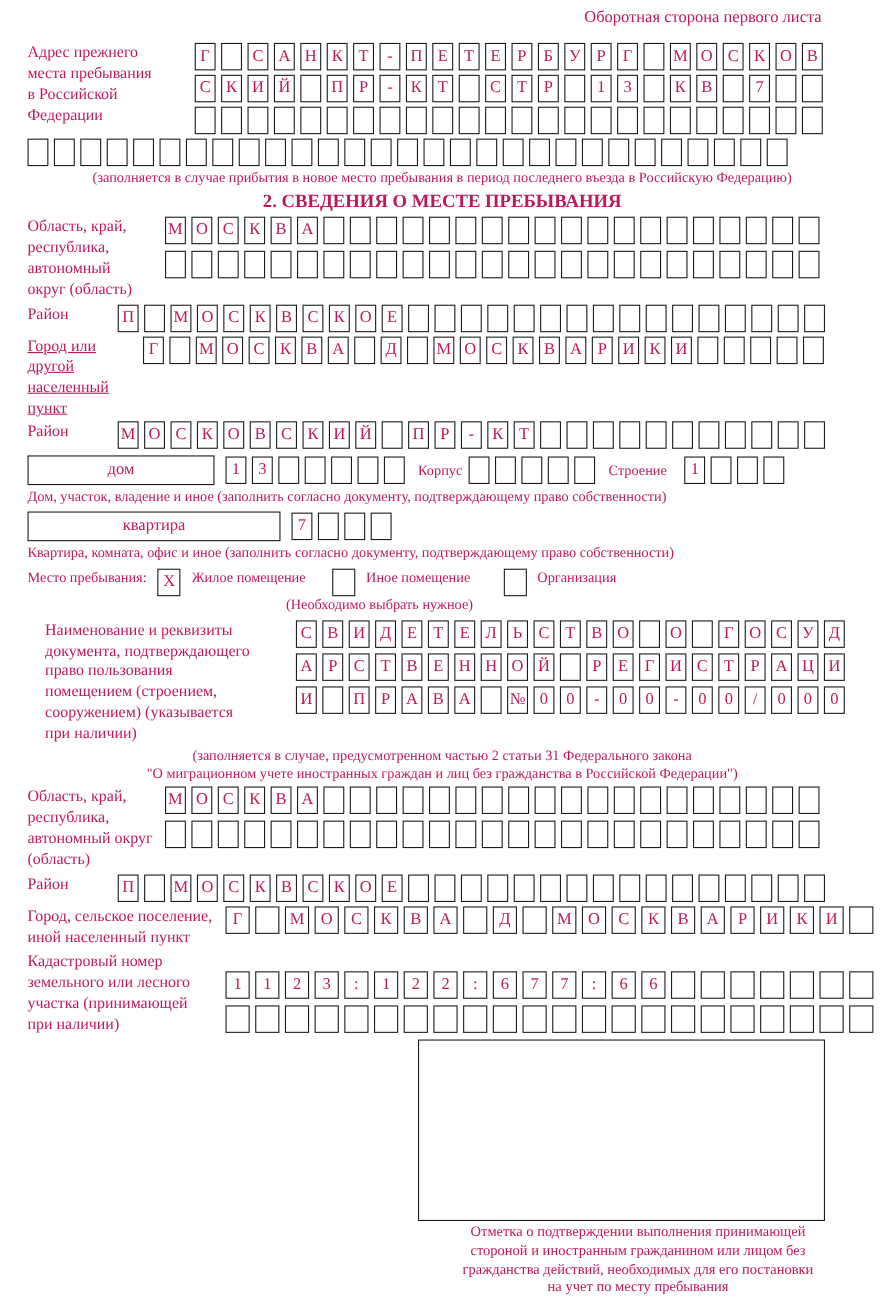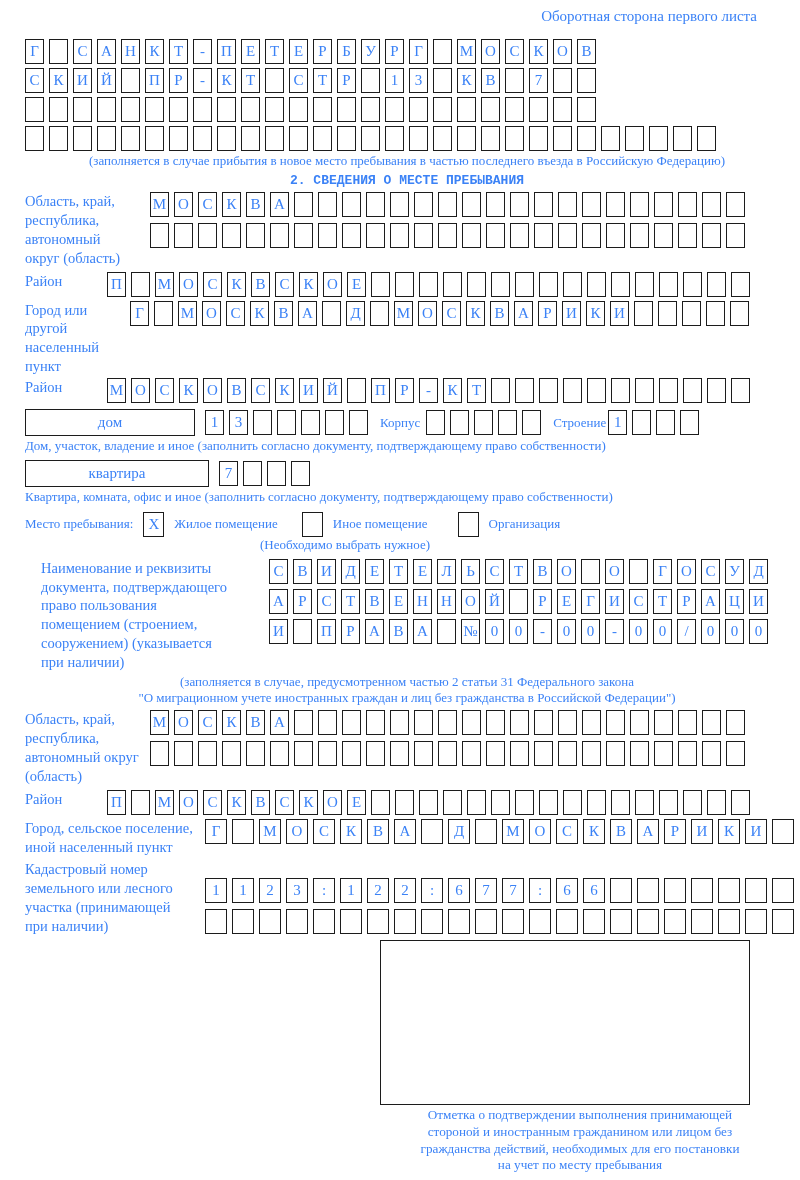--- a/index.html
+++ b/index.html
@@ -1,38 +1,38 @@
 <!DOCTYPE html>
 <html><head>
 <meta charset="utf-8">
 <style>
   html,body{margin:0;padding:0;background:#fff;}
   .page{
     position:relative;
     width:800px;height:1180px;
     box-sizing:border-box;
-    padding:8px 11px 0 25px;
+    padding:8px 21px 0 25px;
     font-family:"Liberation Serif","DejaVu Serif",serif;
-    color:#3b82f6;
+    color:#be185d;
     overflow:hidden;
   }
   .hdr-note{text-align:right;font-size:15px;padding-right:32px;}
   .fieldrow{display:flex;align-items:flex-start;}
   .label{font-size:14.5px;line-height:1.3;white-space:pre-line;flex-shrink:0;}
   .cellcol{display:flex;flex-direction:column;gap:4px;}
   .cellrow{display:flex;gap:5px;}
   .cell{
     width:19px;height:25px;box-sizing:border-box;
     border:1.6px solid #1c1c1c;
     display:flex;align-items:center;justify-content:center;
     font-size:15px;flex-shrink:0;background:#fff;
   }
   .wide .cell{width:22px;}
   .caption{font-size:13px;text-align:center;line-height:1.25;}
-  .sec-title{font-weight:bold;text-align:center;font-size:13px;font-family:Liberation Mono, monospace;}
+  .sec-title{font-weight:bold;text-align:center;font-size:17px;}
   .fill-box{
     box-sizing:border-box;border:1.6px solid #1c1c1c;height:27px;
     display:flex;align-items:center;justify-content:center;font-size:15px;
     background:#fff;flex-shrink:0;
   }
   .inline-lbl{font-size:13px;white-space:nowrap;}
   .checkbox{
     width:21px;height:25px;box-sizing:border-box;border:1.6px solid #1c1c1c;
     display:flex;align-items:center;justify-content:center;font-size:15px;flex-shrink:0;
   }
@@ -44,20 +44,24 @@
   .mt2{margin-top:2px}.mt4{margin-top:4px}.mt6{margin-top:6px}.mt8{margin-top:8px}.mt14{margin-top:14px}
 </style>
 </head>
 <body>
 
 <div class="page">
 
   <div class="hdr-note">Оборотная сторона первого листа</div>
 
   <div class="fieldrow mt14">
+    <div class="label" style="width:152px;">Адрес прежнего
+места пребывания
+в Российской
+Федерации</div>
     <div class="cellcol">
       <div class="cellrow">
           <span class="cell">Г</span>
           <span class="cell"></span>
           <span class="cell">С</span>
           <span class="cell">А</span>
           <span class="cell">Н</span>
           <span class="cell">К</span>
           <span class="cell">Т</span>
           <span class="cell">-</span>
@@ -156,21 +160,21 @@
       <span class="cell"></span>
       <span class="cell"></span>
       <span class="cell"></span>
       <span class="cell"></span>
       <span class="cell"></span>
       <span class="cell"></span>
       <span class="cell"></span>
       <span class="cell"></span>
       <span class="cell"></span>
     </div>
-  <div class="caption mt2">(заполняется в случае прибытия в новое место пребывания в частью последнего въезда в Российскую Федерацию)</div>
+  <div class="caption mt2">(заполняется в случае прибытия в новое место пребывания в период последнего въезда в Российскую Федерацию)</div>
 
   <div class="sec-title mt4">2. СВЕДЕНИЯ О МЕСТЕ ПРЕБЫВАНИЯ</div>
 
   <div class="fieldrow mt4">
     <div class="label" style="width:125px;">Область, край,
 республика,
 автономный
 округ (область)</div>
     <div class="cellcol" style="gap:6px;">
       <div class="cellrow">
@@ -257,21 +261,21 @@
         <span class="cell"></span>
         <span class="cell"></span>
         <span class="cell"></span>
         <span class="cell"></span>
         <span class="cell"></span>
         <span class="cell"></span>
       </div>
   </div>
 
   <div class="fieldrow mt4">
-    <div class="label" style="width:105px;">Город или другой
+    <div class="label" style="width:105px;text-decoration:underline;">Город или другой
 населенный пункт</div>
     <div class="cellrow">
         <span class="cell">Г</span>
         <span class="cell"></span>
         <span class="cell">М</span>
         <span class="cell">О</span>
         <span class="cell">С</span>
         <span class="cell">К</span>
         <span class="cell">В</span>
         <span class="cell">А</span>
@@ -341,42 +345,42 @@
         <span class="cell"></span>
       </div>
     <div class="inline-lbl" style="margin:0 6px 0 12px;">Корпус</div>
     <div class="cellrow">
         <span class="cell"></span>
         <span class="cell"></span>
         <span class="cell"></span>
         <span class="cell"></span>
         <span class="cell"></span>
       </div>
-    <div class="inline-lbl" style="margin:0 2px 0 12px;">Строение</div>
+    <div class="inline-lbl" style="margin:0 16px 0 12px;">Строение</div>
     <div class="cellrow">
         <span class="cell">1</span>
         <span class="cell"></span>
         <span class="cell"></span>
         <span class="cell"></span>
       </div>
   </div>
   <div class="caption mt2" style="text-align:left;">Дом, участок, владение и иное (заполнить согласно документу, подтверждающему право собственности)</div>
 
   <div class="fieldrow mt6" style="align-items:center;">
-    <div class="fill-box" style="width:184px;text-align:right;">квартира</div>
+    <div class="fill-box" style="width:230px;text-align:right;">квартира</div>
     <div class="cellrow" style="margin-left:10px;">
         <span class="cell">7</span>
         <span class="cell"></span>
         <span class="cell"></span>
         <span class="cell"></span>
       </div>
   </div>
   <div class="caption mt2" style="text-align:left;">Квартира, комната, офис и иное (заполнить согласно документу, подтверждающему право собственности)</div>
 
-  <div class="fieldrow mt6" style="align-items:center;gap:10px;">
+  <div class="fieldrow mt6" style="gap:10px;">
     <div class="inline-lbl">Место пребывания:</div>
     <div class="checkbox">X</div>
     <div class="inline-lbl">Жилое помещение</div>
     <div class="checkbox" style="margin-left:14px;"></div>
     <div class="inline-lbl">Иное помещение</div>
     <div class="checkbox" style="margin-left:20px;"></div>
     <div class="inline-lbl">Организация</div>
   </div>
   <div class="caption" style="width:420px;margin-left:110px;">(Необходимо выбрать нужное)</div>
 

